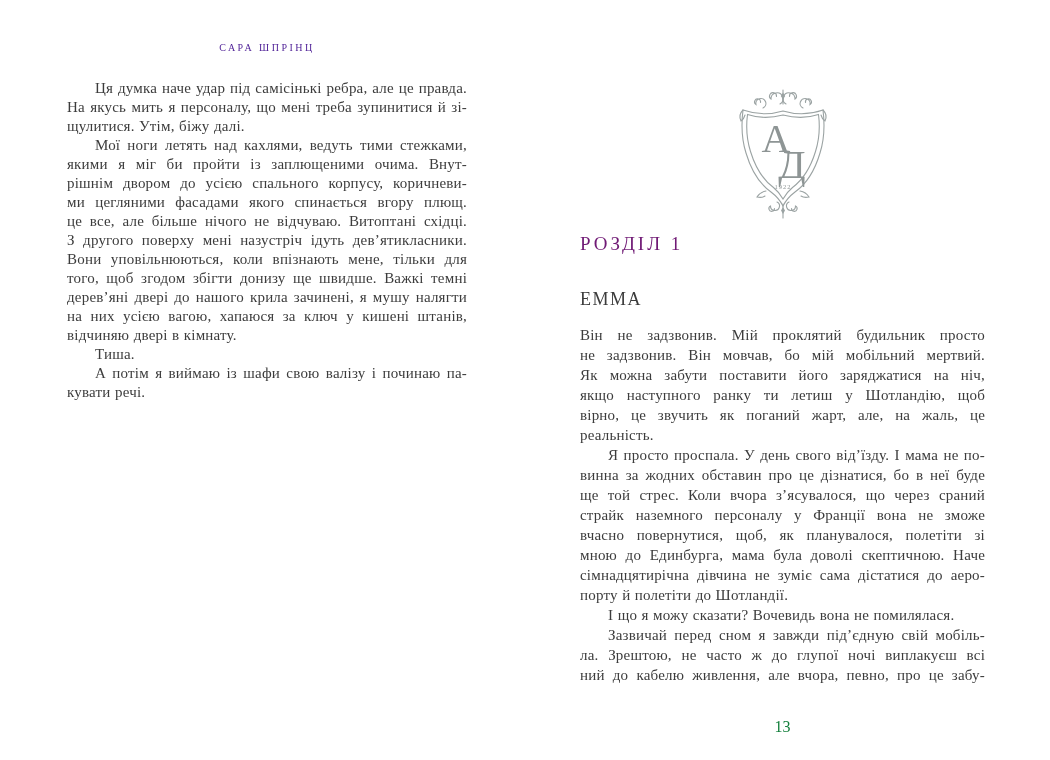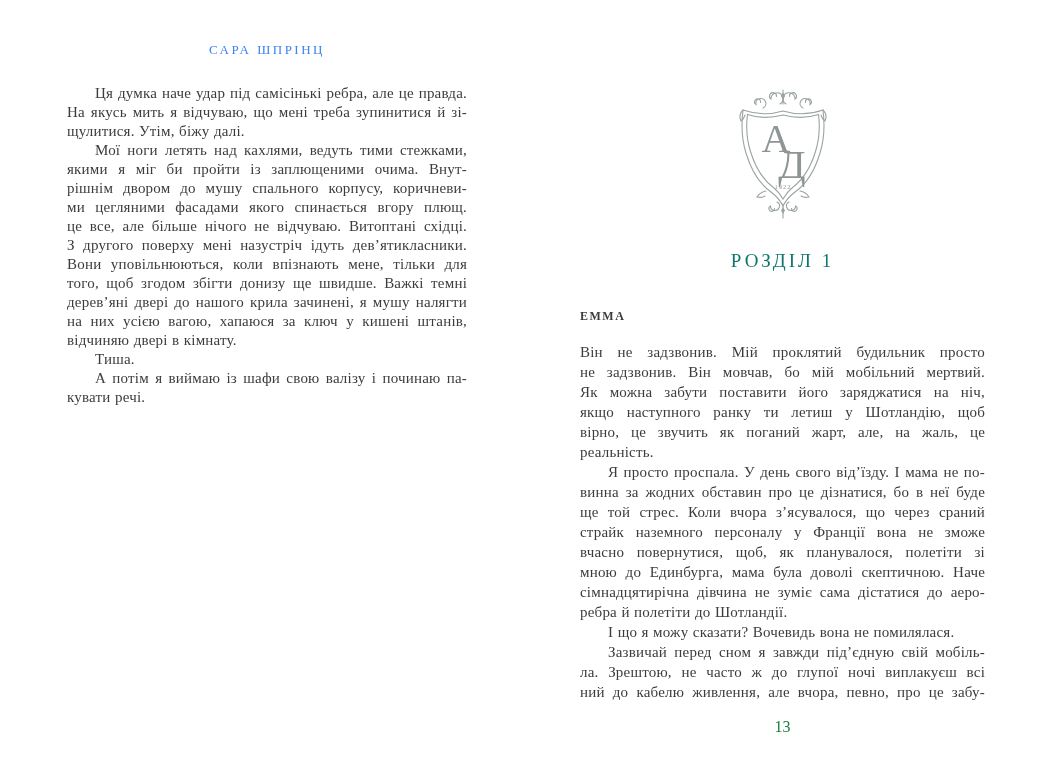--- a/index.html
+++ b/index.html
@@ -10,23 +10,23 @@
     font-family: "Liberation Serif", serif;
     color: #3c3c3c;
     overflow: hidden;
   }
   .page { position: absolute; }
   .page-left  { left: 67px;  top: 42px; width: 400px; }
   .page-right { left: 580px; top: 0;    width: 405px; height: 760px; }
 
   .running-header {
     text-align: center;
-    font-size: 13px;
+    font-size: 10px;
     letter-spacing: 2.5px;
-    color: #3b82f6;
+    color: #4c1d95;
   }
 
   .body-text { font-size: 15px; }
   .page-left  .body-text { margin-top: 26px; }
   .page-right .body-text { margin-top: 16px; }
 
   .line {
     text-align: justify;
     text-align-last: justify;
     -moz-text-align-last: justify;
@@ -38,32 +38,31 @@
   .line.end { text-align-last: left; -moz-text-align-last: left; }
   .line.indent { text-indent: 28px; }
 
   .emblem {
     display: block;
     margin: 88px auto 0;
     width: 100px; height: 132px;
   }
 
   .chapter-title {
-    margin-top: 29px;
-    text-align: center;
+    margin-top: 12px;
     font-size: 19px;
     letter-spacing: 3px;
     line-height: 24px;
-    color: #0f766e;
+    color: #701a75;
   }
 
   .pov-name {
     margin-top: 33px;
-    font-weight: bold;
-    font-size: 12px;
+    font-weight: normal;
+    font-size: 18px;
     letter-spacing: 1.5px;
     line-height: 20px;
     color: #3c3c3c;
   }
 
   .page-number {
     position: absolute;
     left: 0; top: 718px;
     width: 100%;
     text-align: center;
@@ -74,25 +73,25 @@
 </head>
 <body>
 
 <div>
 
   <div class="page page-left">
     <div class="running-header">САРА ШПРІНЦ</div>
     <div class="body-text">
 
     <div class="line indent">Ця думка наче удар під самісінькі ребра, але це правда.</div>
-        <div class="line">На якусь мить я відчуваю, що мені треба зупинитися й зі-</div>
+        <div class="line">На якусь мить я персоналу, що мені треба зупинитися й зі-</div>
         <div class="line end">щулитися. Утім, біжу далі.</div>
         <div class="line indent">Мої ноги летять над кахлями, ведуть тими стежками,</div>
         <div class="line">якими я міг би пройти із заплющеними очима. Внут-</div>
-        <div class="line">рішнім двором до мушу спального корпусу, коричневи-</div>
+        <div class="line">рішнім двором до усією спального корпусу, коричневи-</div>
         <div class="line">ми цегляними фасадами якого спинається вгору плющ.</div>
         <div class="line">це все, але більше нічого не відчуваю. Витоптані східці.</div>
         <div class="line">З другого поверху мені назустріч ідуть дев’ятикласники.</div>
         <div class="line">Вони уповільнюються, коли впізнають мене, тільки для</div>
         <div class="line">того, щоб згодом збігти донизу ще швидше. Важкі темні</div>
         <div class="line">дерев’яні двері до нашого крила зачинені, я мушу налягти</div>
         <div class="line">на них усією вагою, хапаюся за ключ у кишені штанів,</div>
         <div class="line end">відчиняю двері в кімнату.</div>
         <div class="line indent end">Тиша.</div>
         <div class="line indent">А потім я виймаю із шафи свою валізу і починаю па-</div>
@@ -149,21 +148,21 @@
         <div class="line">якщо наступного ранку ти летиш у Шотландію, щоб</div>
         <div class="line">вірно, це звучить як поганий жарт, але, на жаль, це</div>
         <div class="line end">реальність.</div>
         <div class="line indent">Я просто проспала. У день свого від’їзду. І мама не по-</div>
         <div class="line">винна за жодних обставин про це дізнатися, бо в неї буде</div>
         <div class="line">ще той стрес. Коли вчора з’ясувалося, що через сраний</div>
         <div class="line">страйк наземного персоналу у Франції вона не зможе</div>
         <div class="line">вчасно повернутися, щоб, як планувалося, полетіти зі</div>
         <div class="line">мною до Единбурга, мама була доволі скептичною. Наче</div>
         <div class="line">сімнадцятирічна дівчина не зуміє сама дістатися до аеро-</div>
-        <div class="line end">ребра й полетіти до Шотландії.</div>
+        <div class="line end">порту й полетіти до Шотландії.</div>
         <div class="line indent end">І що я можу сказати? Вочевидь вона не помилялася.</div>
         <div class="line indent">Зазвичай перед сном я завжди під’єдную свій мобіль-</div>
         <div class="line">ла. Зрештою, не часто ж до глупої ночі виплакуєш всі</div>
         <div class="line">ний до кабелю живлення, але вчора, певно, про це забу-</div>
       </div>
 
     <div class="page-number">13</div>
   </div>
 
 </div>

